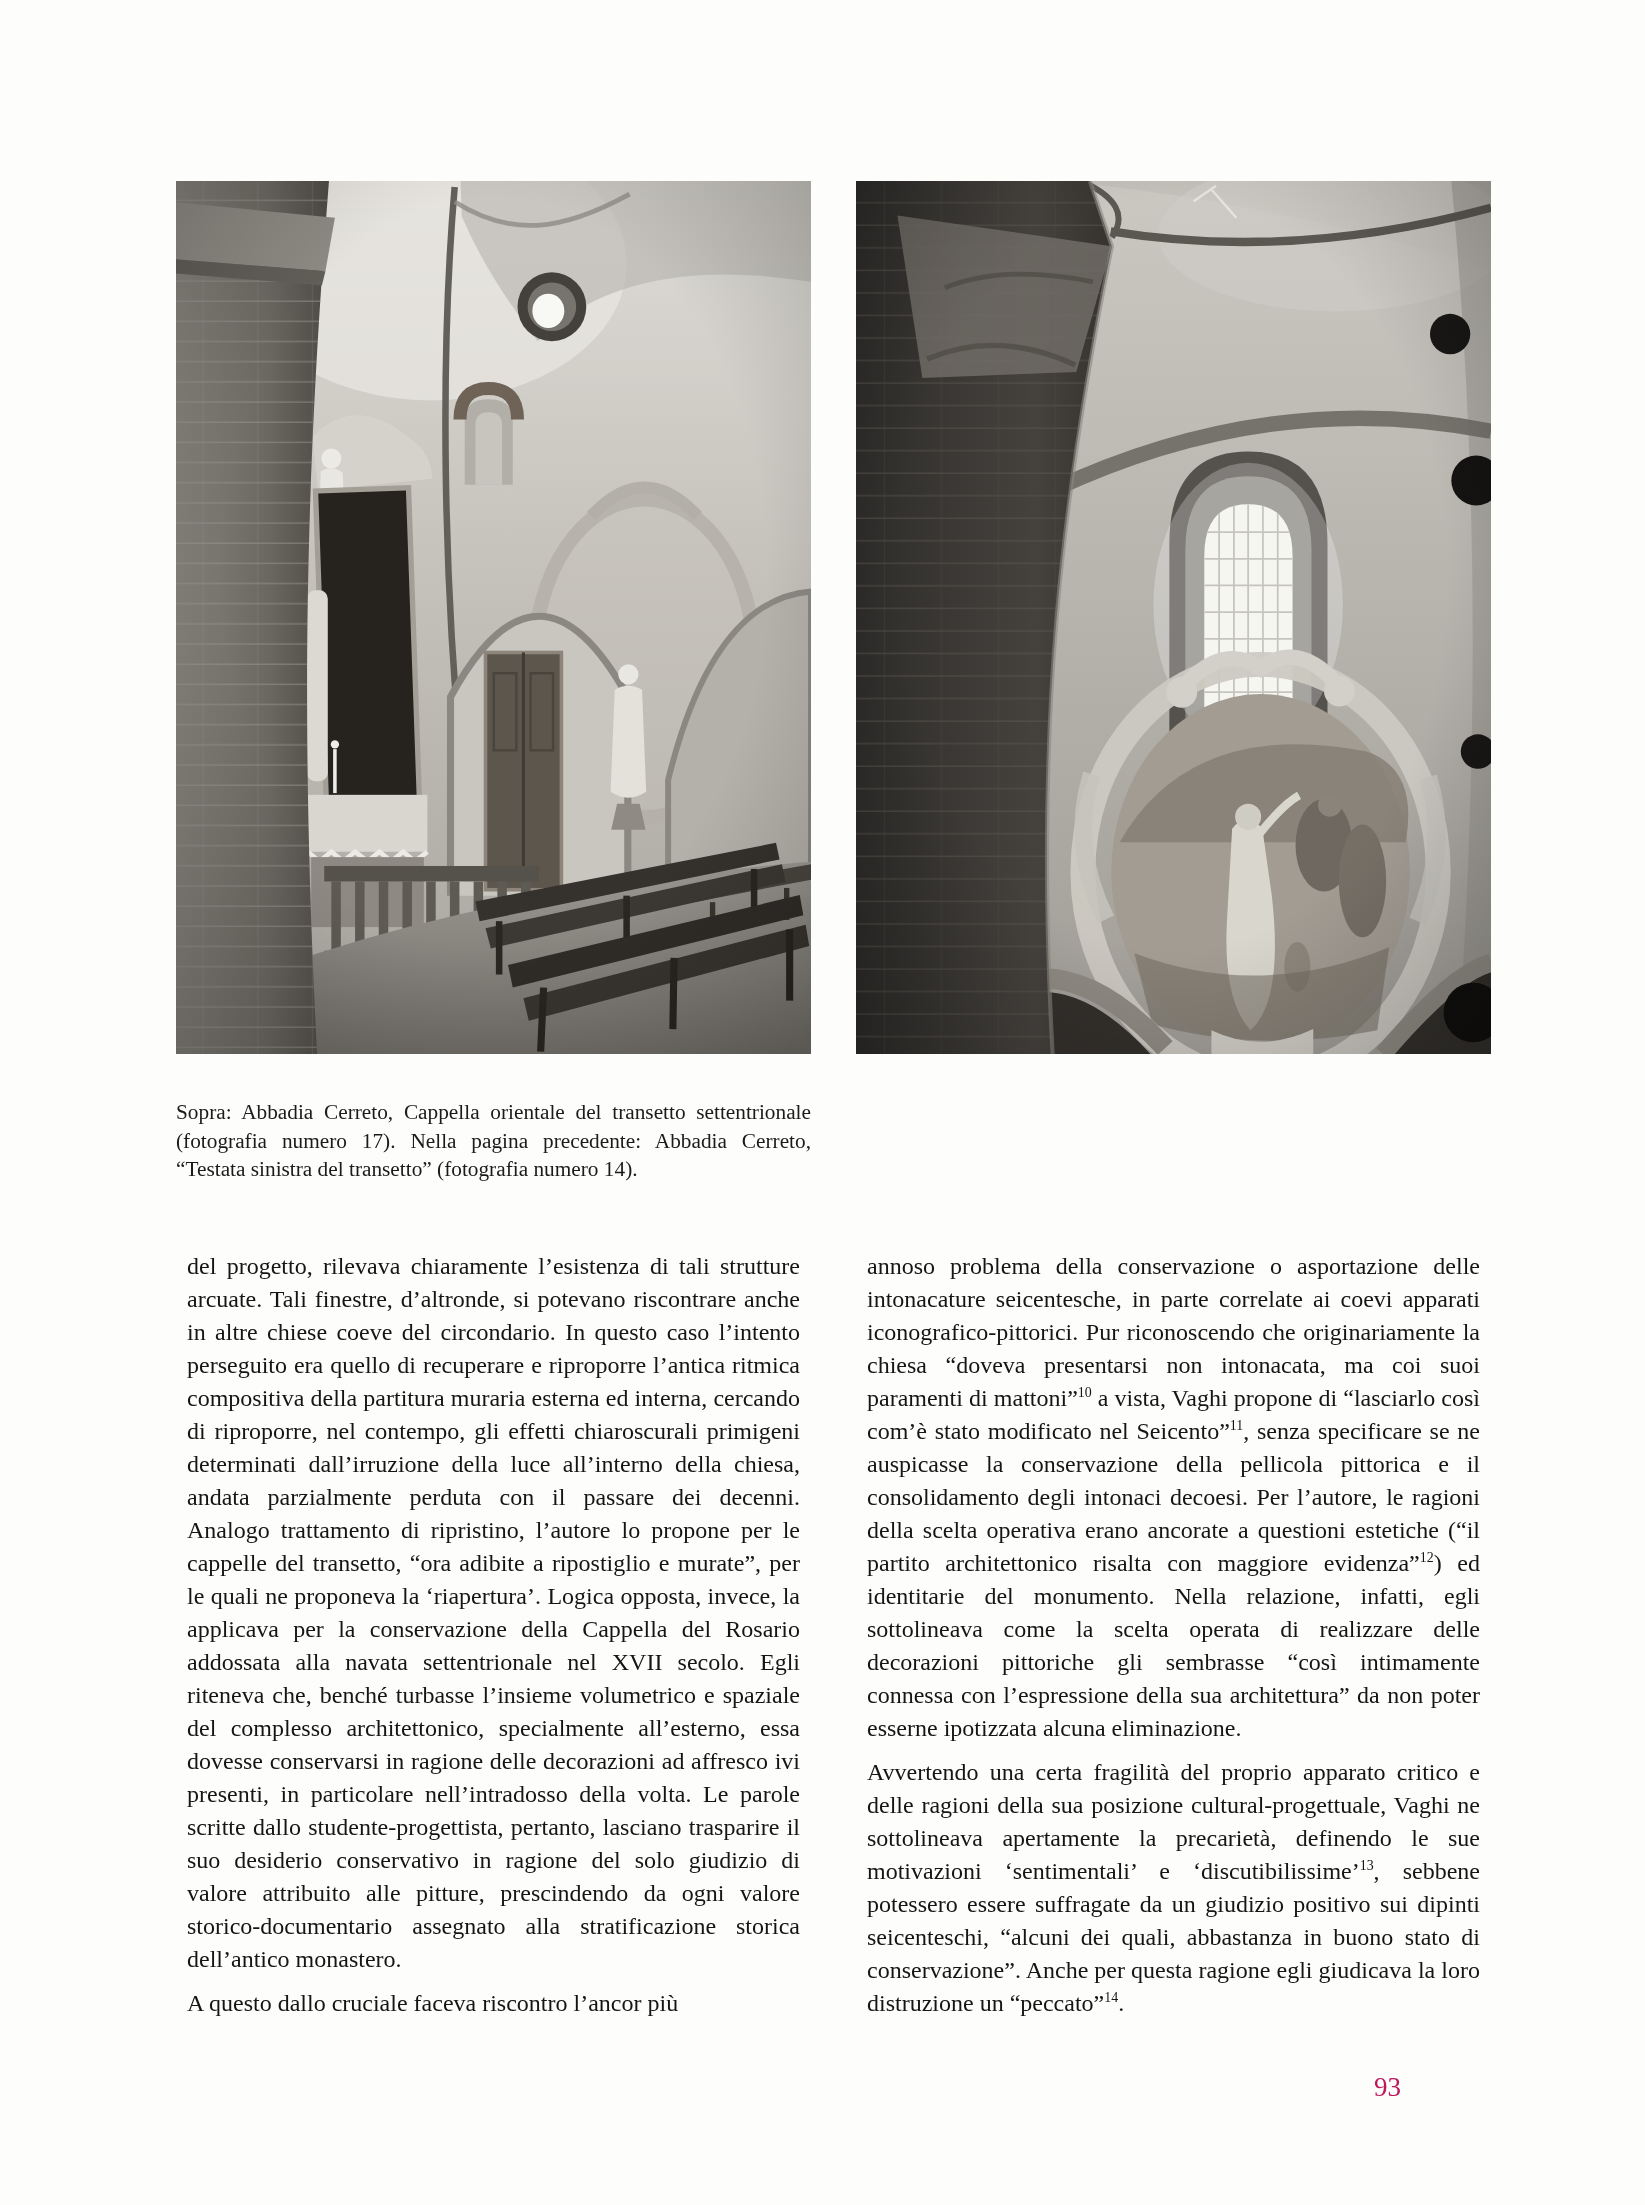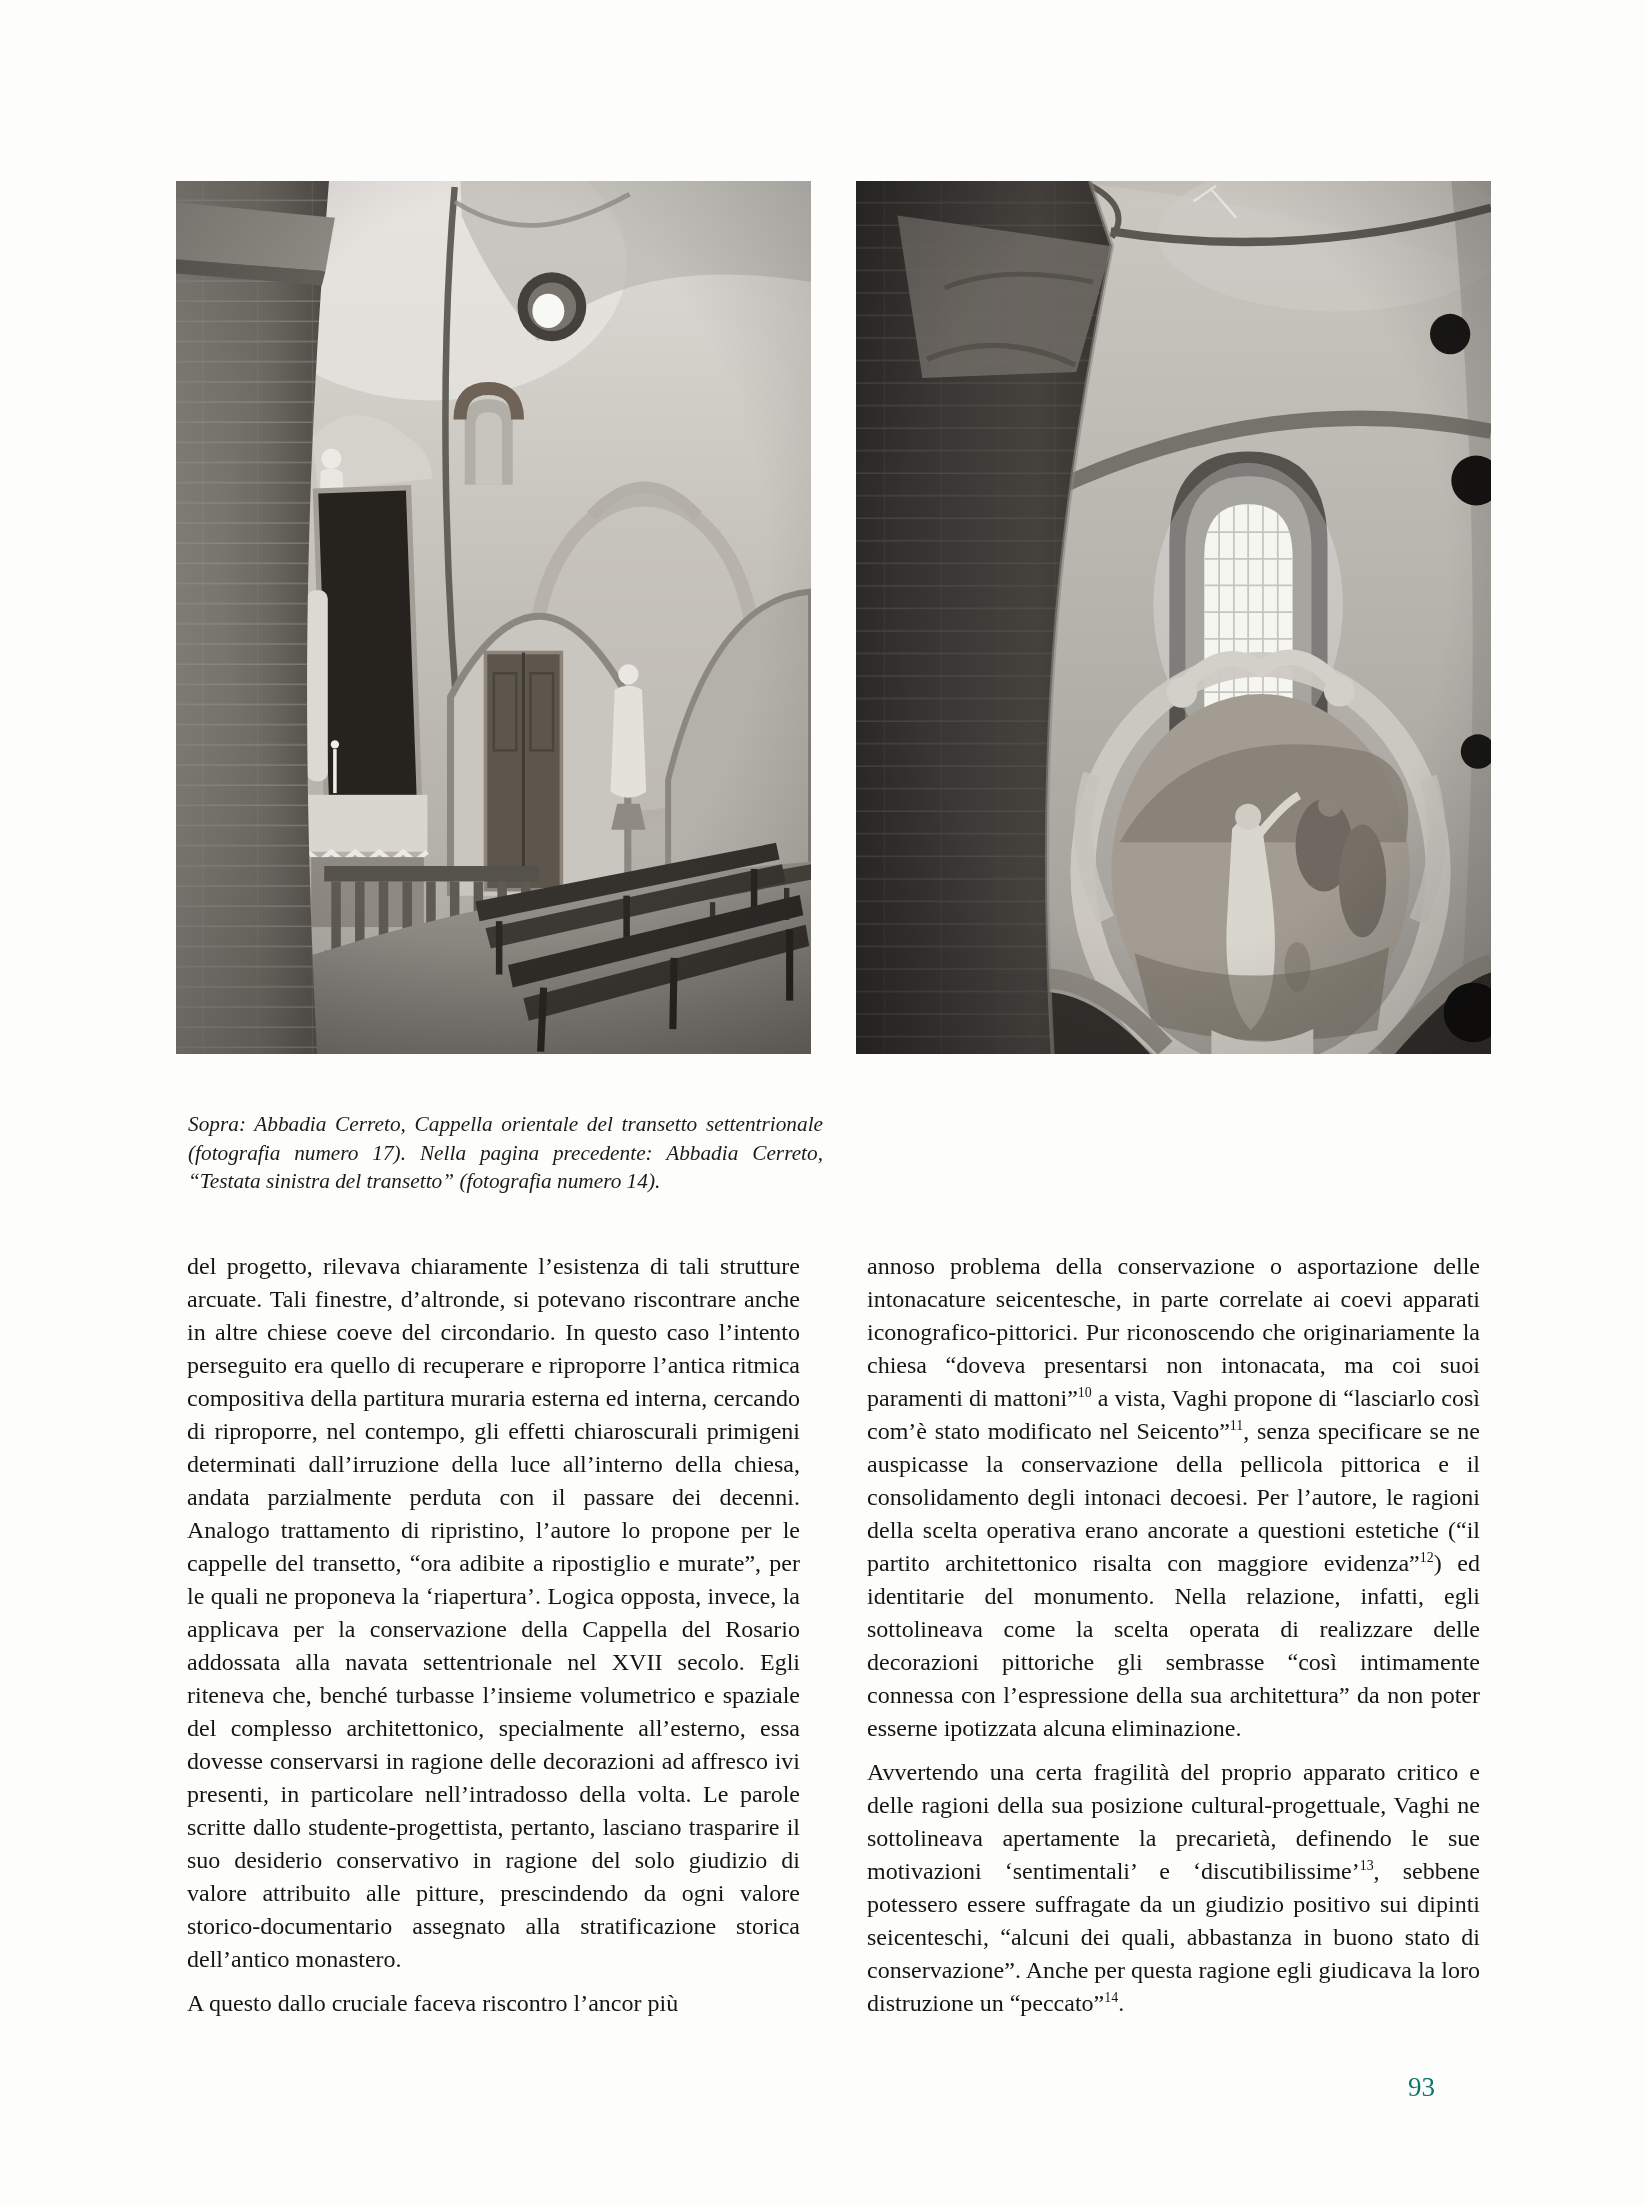--- a/index.html
+++ b/index.html
@@ -17,23 +17,22 @@
   figure.photo {
     position: absolute; margin: 0;
     top: 181px; width: 635px; height: 873px;
     background: #b9b6b0;
   }
   #photo-left  { left: 176px; }
   #photo-right { left: 856px; width: 635px; }
   figure.photo svg { display: block; width: 100%; height: 100%; }
 
   p.caption {
-    position: absolute; margin: 12px;
+    position: absolute; margin: 0;
     top: 1098px; width: 635px;
-    font-style: italic;
     font-size: 21.3px; line-height: 28.5px;
     text-align: justify;
     color: #1b1b1a;
   }
   #caption-left  { left: 176px; }
   #caption-right { left: 856px; width: 635px; }
 
   .column {
     position: absolute;
     top: 1239px; width: 635px;
@@ -49,23 +48,23 @@
     line-height: 0;
     vertical-align: super;
     letter-spacing: 0;
     font-family: Liberation Serif, serif;
   }
 
   #page-number {
     position: absolute;
     left: 1374px; top: 2072px;
     width: 95px;
-    text-align: center;
+    text-align: left;
     font-size: 27px; line-height: 31px;
-    color: #0f766e;
+    color: #be185d;
   }
 </style>
 </head>
 <body>
 
 <div id="page">
 
   <figure class="photo" id="photo-left">
     <svg viewBox="0 0 1071 1472" preserveAspectRatio="none">
       <defs>

